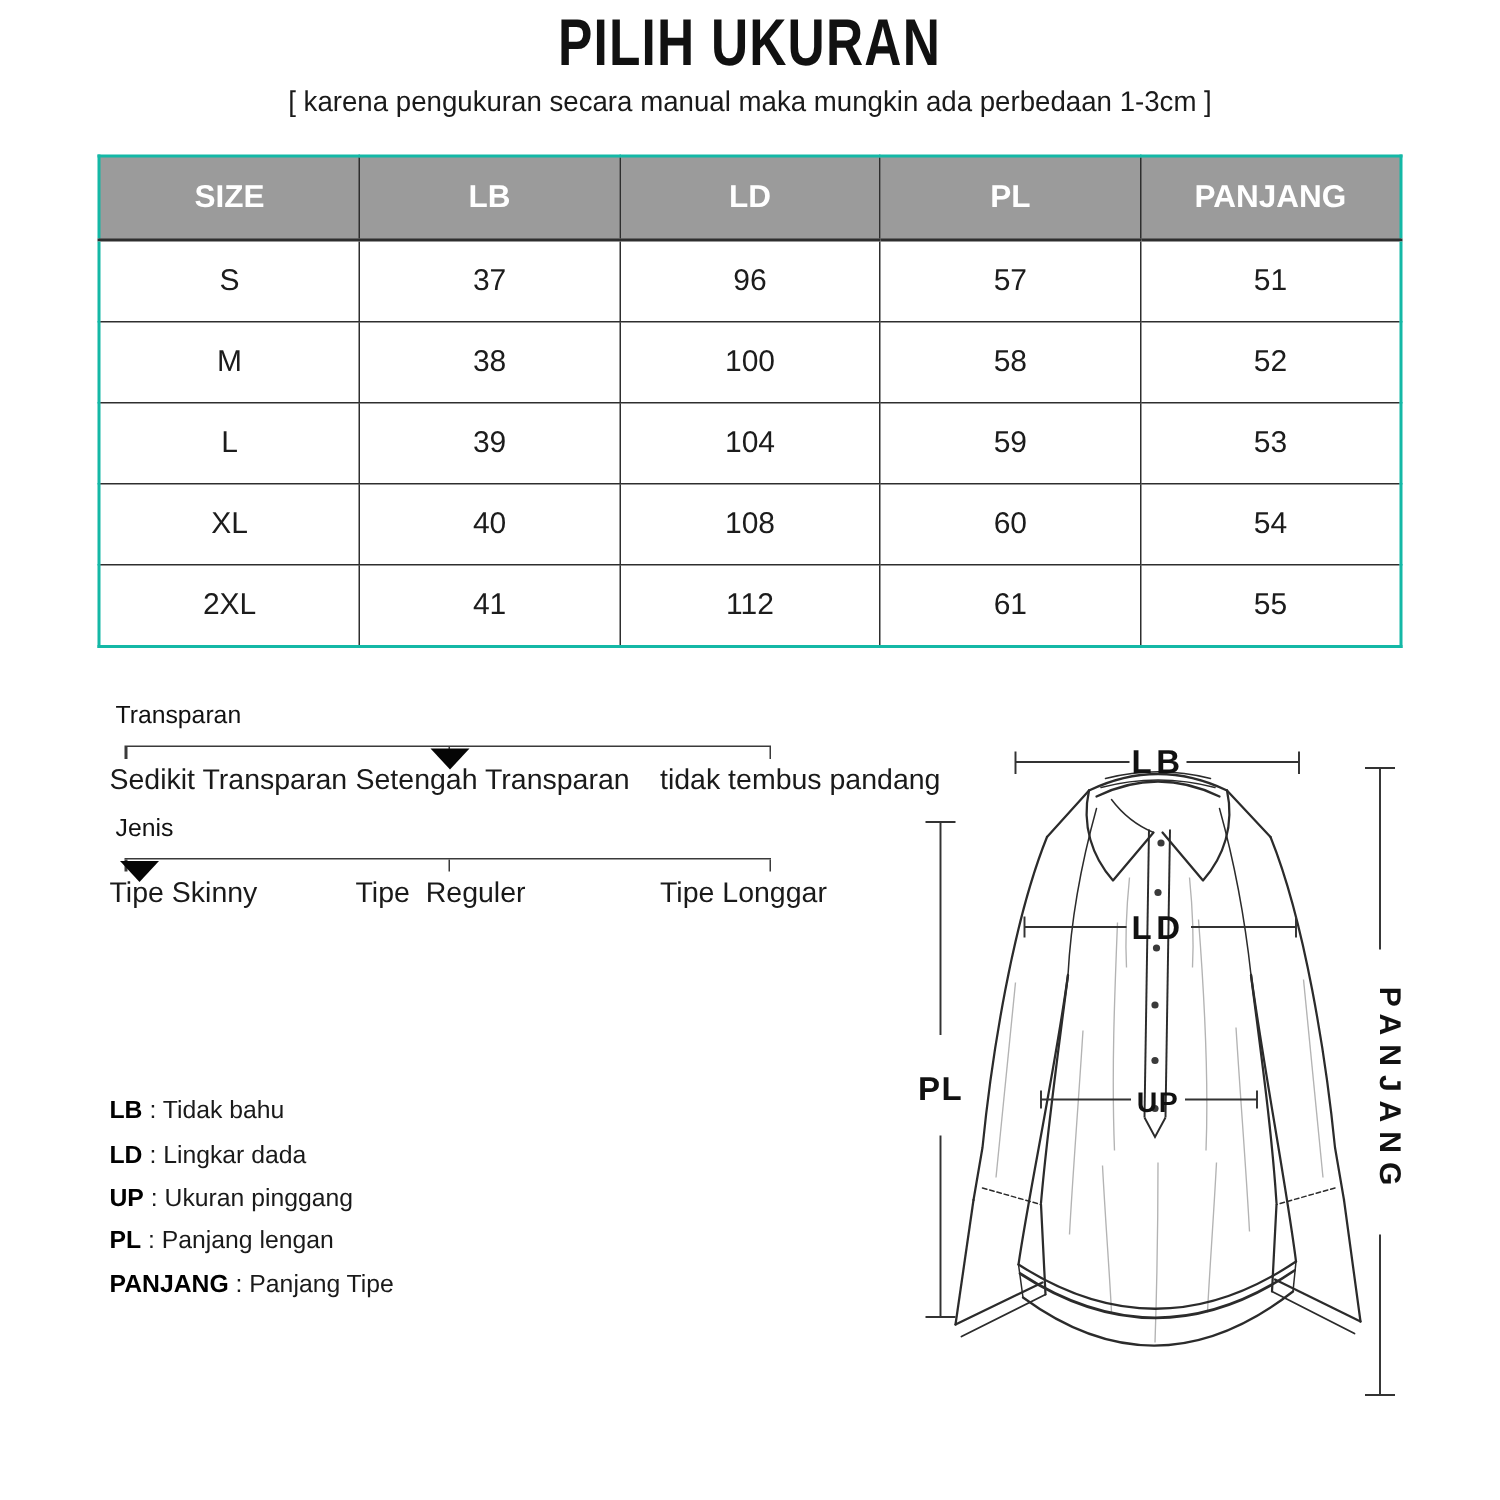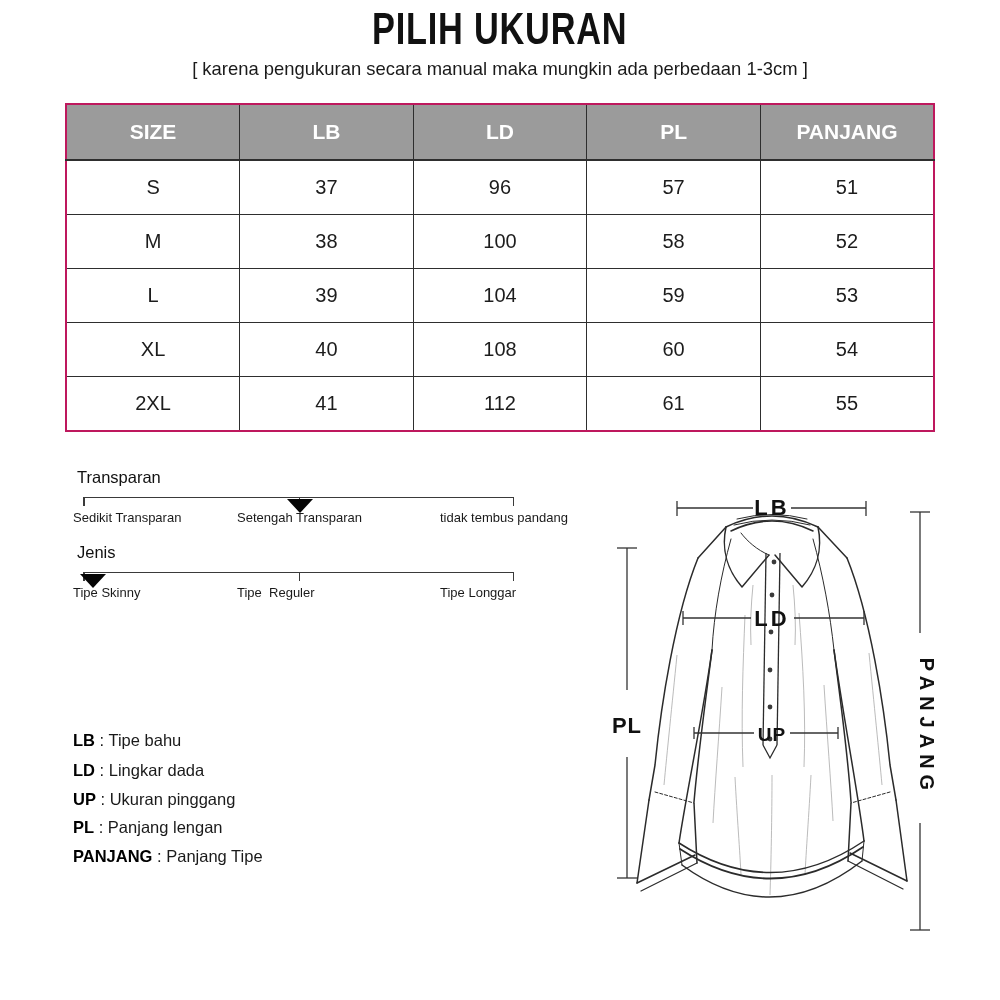--- a/index.html
+++ b/index.html
@@ -8,36 +8,36 @@
 
   
   .title{position:absolute;top:4px;left:0;width:100%;text-align:center;margin:0;
          font-size:44px;font-weight:700;color:#111;}
   .title .cond{display:inline-block;transform:scaleX(0.78);transform-origin:center;letter-spacing:1px;}
   .subtitle{position:absolute;top:58px;left:0;width:100%;text-align:center;margin:0;
             font-size:19px;color:#1a1a1a;transform:scaleX(0.97);transform-origin:center;}
 
   
   table.size-table{position:absolute;left:65px;top:103px;width:870px;
-                   border-collapse:collapse;table-layout:fixed;border:2px solid #be185d;}
+                   border-collapse:collapse;table-layout:fixed;border:2px solid #14b8a6;}
   table.size-table th{background:#9b9b9b;color:#ffffff;font-size:21px;font-weight:700;
                       height:52px;border:1px solid #2e2e2e;border-bottom:2px solid #2e2e2e;text-align:center;}
   table.size-table td{font-size:20px;color:#1c1c1c;text-align:center;height:51px;
                       border:1px solid #2e2e2e;background:#fff;}
 
   
   .scale{position:absolute;left:83px;width:431px;height:70px;}
   .scale-heading{position:absolute;left:-6px;top:0;font-size:16.5px;font-weight:400;color:#111;}
   .scale-line{position:absolute;left:0;top:29px;width:431px;height:0;border-top:1.6px solid #3a3a3a;}
   .tick{position:absolute;top:0;width:1.5px;height:8px;background:#3a3a3a;}
   .t-left{left:0;} .t-mid{left:50%;} .t-right{right:0;}
   .marker{position:absolute;top:1px;width:0;height:0;transform:translateX(-50%);
           border-left:13px solid transparent;border-right:13px solid transparent;
           border-top:14px solid #050505;}
-  .scale-labels span{position:absolute;top:42px;font-size:13px;color:#1a1a1a;white-space:pre;}
+  .scale-labels span{position:absolute;top:42px;font-size:19px;color:#1a1a1a;white-space:pre;}
   .lab-0{left:-10px;} .lab-1{left:154px;} .lab-2{left:357px;}
   .scale-transparan{top:468px;} .scale-jenis{top:543px;} .scale-elastisitas{top:623px;}
 
   
   .legend{position:absolute;left:73px;top:722px;margin:0;padding:0;list-style:none;
           font-size:16.5px;color:#1a1a1a;width:330px;height:160px;}
   .legend li{position:absolute;left:0;white-space:pre;}
   .legend li b{font-weight:700;color:#000;}
   .leg-0{top:9px;} .leg-1{top:39px;} .leg-2{top:68px;} .leg-3{top:96px;} .leg-4{top:125px;}
 
@@ -126,21 +126,21 @@
     </div>
     <div class="scale-labels">
       <span class="lab-0">Tipe Skinny</span>
       <span class="lab-1">Tipe  Reguler</span>
       <span class="lab-2">Tipe Longgar</span>
     </div>
   </div>
 
 
   <ul class="legend">
-    <li class="leg-0"><b>LB</b><span> : </span><span>Tipe bahu</span></li>
+    <li class="leg-0"><b>LB</b><span> : </span><span>Tidak bahu</span></li>
     <li class="leg-1"><b>LD</b><span> : </span><span>Lingkar dada</span></li>
     <li class="leg-2"><b>UP</b><span> : </span><span>Ukuran pinggang</span></li>
     <li class="leg-3"><b>PL</b><span> : </span><span>Panjang lengan</span></li>
     <li class="leg-4"><b>PANJANG</b><span> : </span><span>Panjang Tipe</span></li>
   </ul>
 
   <svg class="shirt-svg" viewBox="0 0 400 505" font-family="Liberation Sans, sans-serif">
 
     <g stroke="#b3b3b3" stroke-width="0.9" fill="none">
       <path d="M160,160 C158,210 156,260 158,312"></path>

